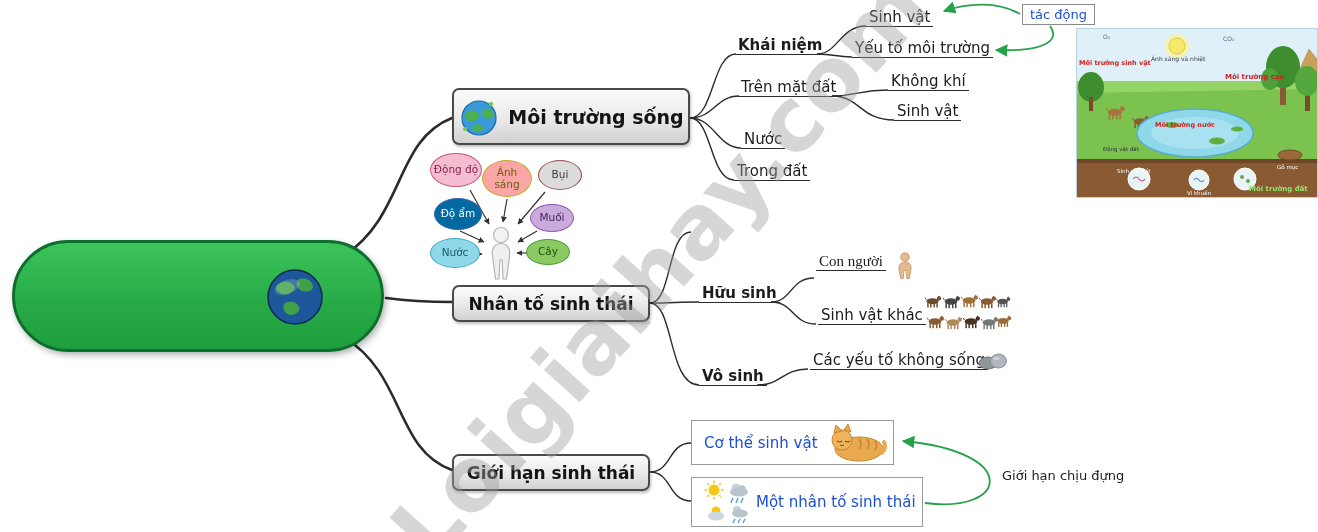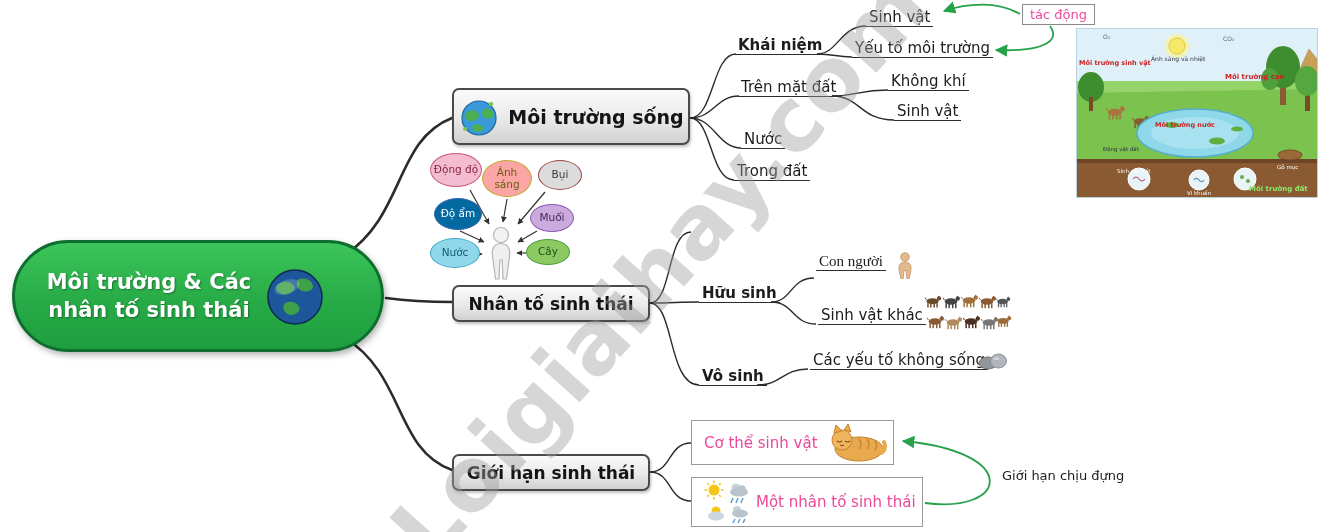--- a/index.html
+++ b/index.html
@@ -35,21 +35,21 @@
   #topic3 { left:452px; top:454px; width:198px; height:37px; font-size:17px; }
   
   .lbl {
     position:absolute; z-index:3; font-size:15px; line-height:18px; white-space:nowrap;
     color:#1c1c1c; border-bottom:1.6px solid #2b2b2b; padding:0 3px;
   }
   .lbl.b { font-weight:bold; }
   
   .pbox {
     position:absolute; z-index:3; border:1px solid #999; background:#fff;
-    box-sizing:border-box; color:#ec4899;
+    box-sizing:border-box; color:#1d4ed8;
   }
   .defbox { display:flex; align-items:center; justify-content:center; font-size:14.5px; }
   .bigbox { display:flex; align-items:center; gap:6px; font-size:15px; padding:0 6px 0 12px; }
   .tag { font-size:13px; padding:1px 7px; line-height:17px; border:1px solid #8a8a8a; }
   .floatlabel { position:absolute; z-index:3; font-size:13px; color:#1c1c1c; white-space:nowrap; }
   
   .factor {
     position:absolute; z-index:3; border-radius:50%; box-sizing:border-box;
     display:flex; align-items:center; justify-content:center; text-align:center;
     font-size:10.5px; line-height:11.5px; padding:2px;
@@ -143,24 +143,20 @@
       <path d="M 507 199 L 503 222" marker-end="url(#ab)"></path>
       <path d="M 545 192 L 518 224" marker-end="url(#ab)"></path>
       <path d="M 460 231 L 484 242" marker-end="url(#ab)"></path>
       <path d="M 537 231 L 518 242" marker-end="url(#ab)"></path>
       <path d="M 460 255 L 482 254" marker-end="url(#ab)"></path>
       <path d="M 530 253 L 517 253" marker-end="url(#ab)"></path>
     </g>
   </svg>
 
   <div class="root">
-    <div class="root-title">
-      <span>Môi trường &amp; Các</span>
-      <span>nhân tố sinh thái</span>
-    </div>
     <svg class="root-globe" width="60" height="60" viewBox="0 0 60 60">
       <circle cx="30" cy="30" r="27" fill="#1e5799" stroke="#0a2a50" stroke-width="1.5"></circle>
       <path d="M12,18 q8,-6 14,-2 q6,3 2,8 q-5,5 -11,3 q-8,-3 -5,-9 z" fill="#3fa04a"></path>
       <path d="M34,12 q9,-2 13,4 q3,6 -3,8 q-7,2 -11,-3 q-3,-6 1,-9 z" fill="#3fa04a"></path>
       <path d="M20,36 q7,-3 12,1 q5,5 0,9 q-6,4 -11,0 q-5,-5 -1,-10 z" fill="#3fa04a"></path>
       <ellipse cx="22" cy="20" rx="13" ry="7" fill="#ffffff" opacity="0.18" transform="rotate(-20 22 20)"></ellipse>
     </svg>
   </div>
 
   <div class="topic" id="topic1">

